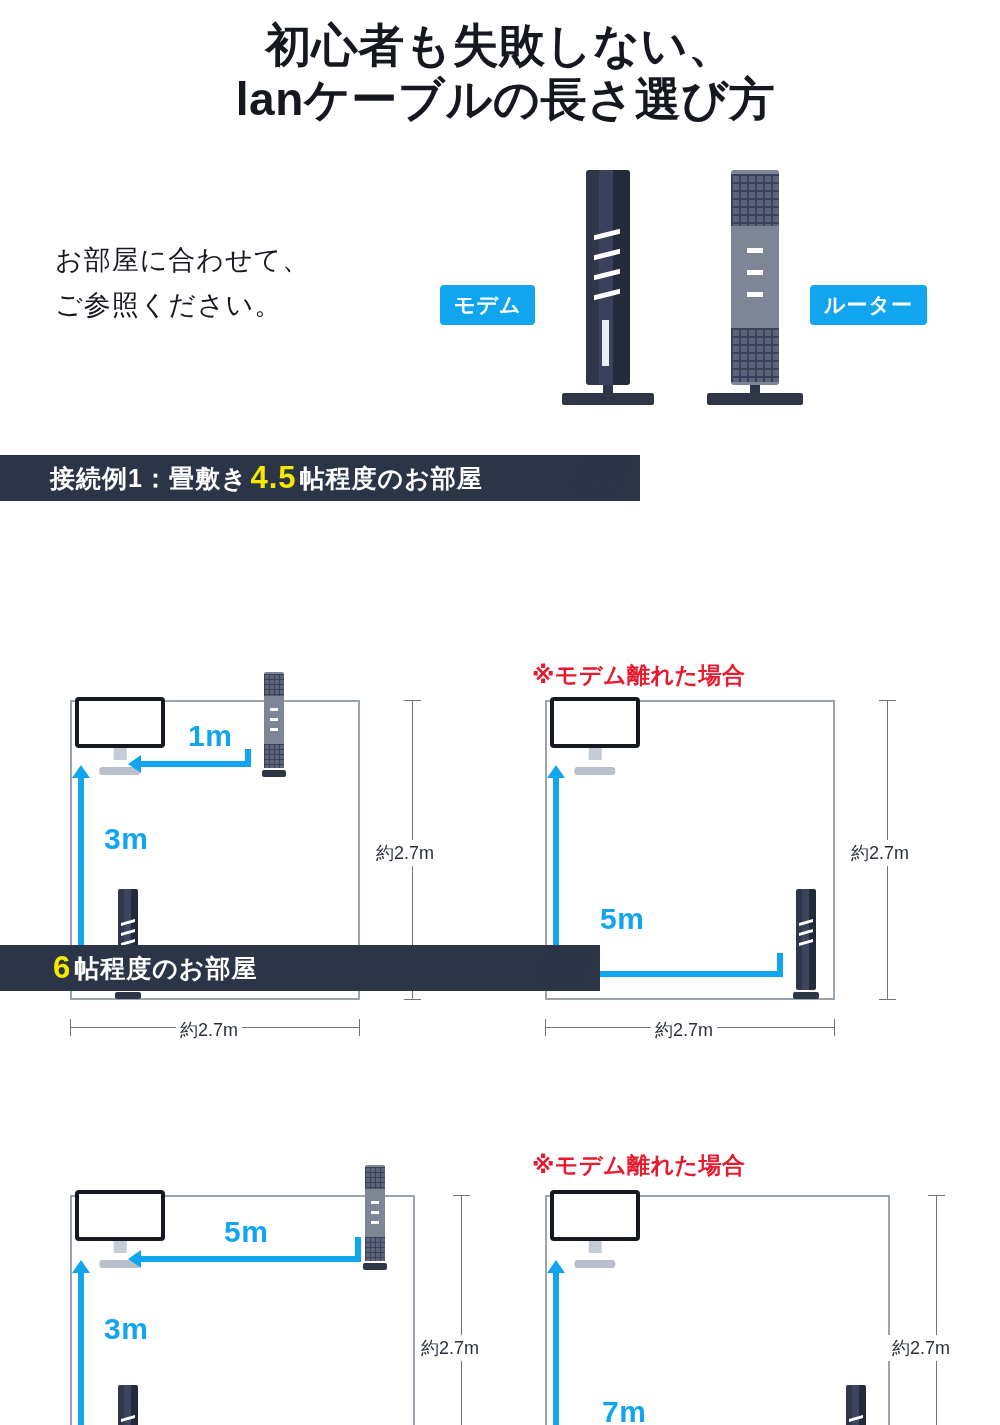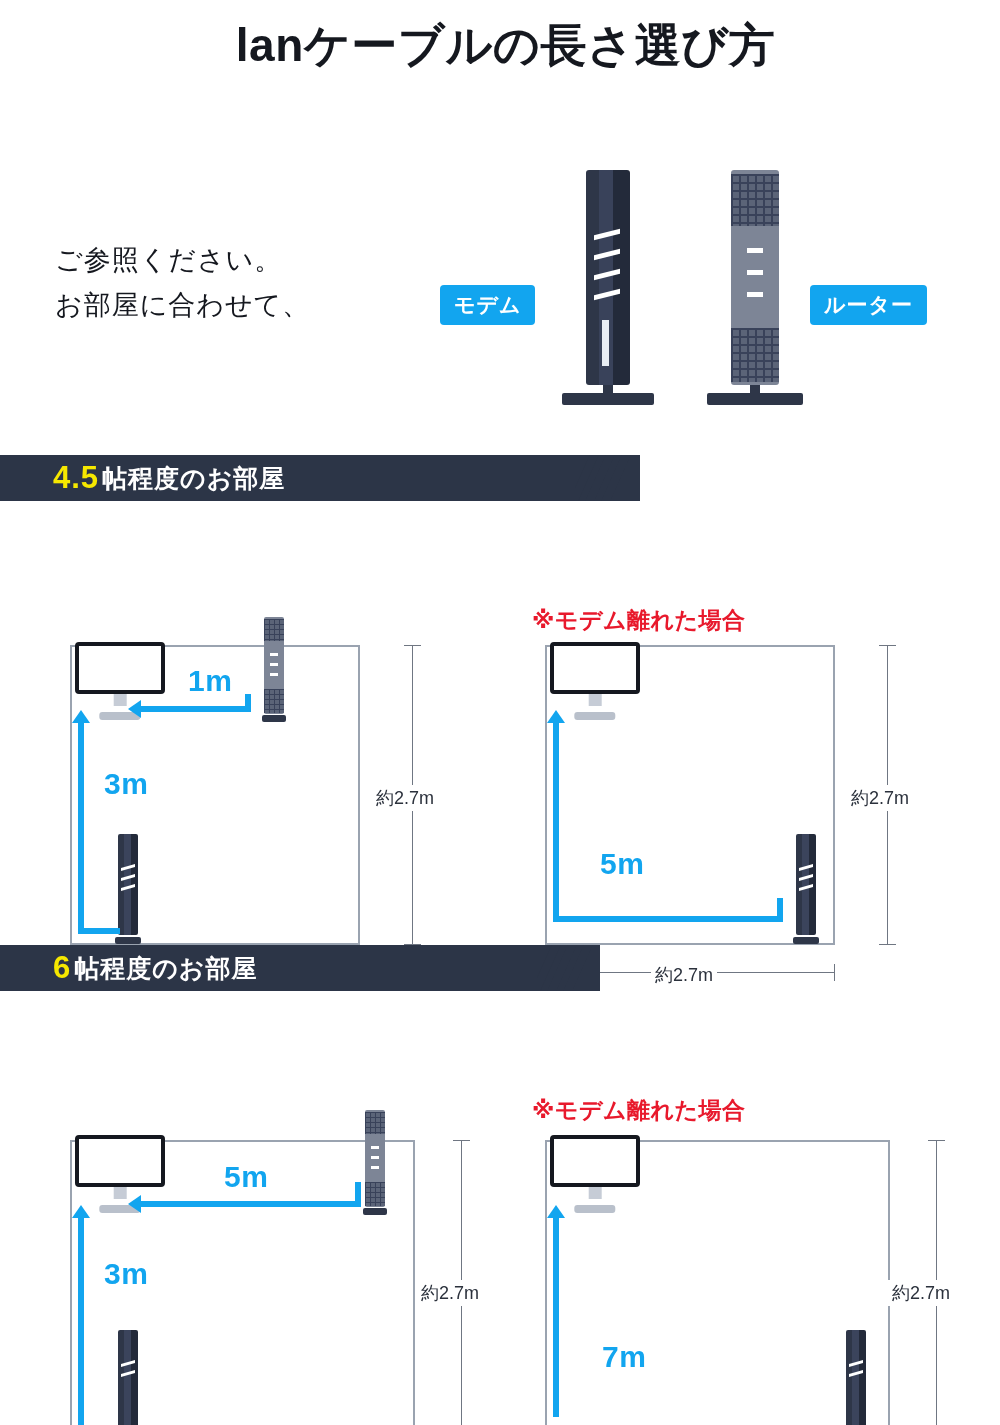--- a/index.html
+++ b/index.html
@@ -181,26 +181,27 @@
   .dim-h:after { right: 0; }
   .dim-label {
     position: absolute; font-size: 18px; color: #2b313c; background: #fff; padding: 1px 4px;
     white-space: nowrap;
   }
 </style>
 </head>
 <body>
 
 <div class="title">
+  <span>初心者も失敗しない、</span>
   <span class="line2">lanケーブルの長さ選び方</span>
 </div>
 
 <div class="intro">
+  <div>お部屋に合わせて、</div>
   <div>ご参照ください。</div>
-  <div>お部屋に合わせて、</div>
 </div>
 
 <div class="dev-area">
 
   <div class="modem-big">
     <div class="body"></div>
     <div class="stripe" style="top:62px;"></div>
     <div class="stripe" style="top:82px;"></div>
     <div class="stripe" style="top:102px;"></div>
     <div class="stripe" style="top:122px;"></div>
@@ -219,20 +220,21 @@
     <div class="led" style="top:100px;"></div>
     <div class="led" style="top:122px;"></div>
     <div class="base" style="left:-18px; width:96px;"></div>
   </div>
   <div class="tag" style="left:270px; top:125px;">
     <span>ルーター</span>
   </div>
 </div>
 
 <div class="sec-head" style="top:455px;">
+  <span>接続例1：畳敷き</span>
   <span class="num">4.5</span>
   <span>帖程度のお部屋</span>
 </div>
 <div class="sec-slashes" style="left:575px; top:455px;">
   <i style="left:4px;"></i>
     <i style="left:20px;"></i>
     <i style="left:36px;"></i>
 </div>
 
 <div class="room-wrap">

